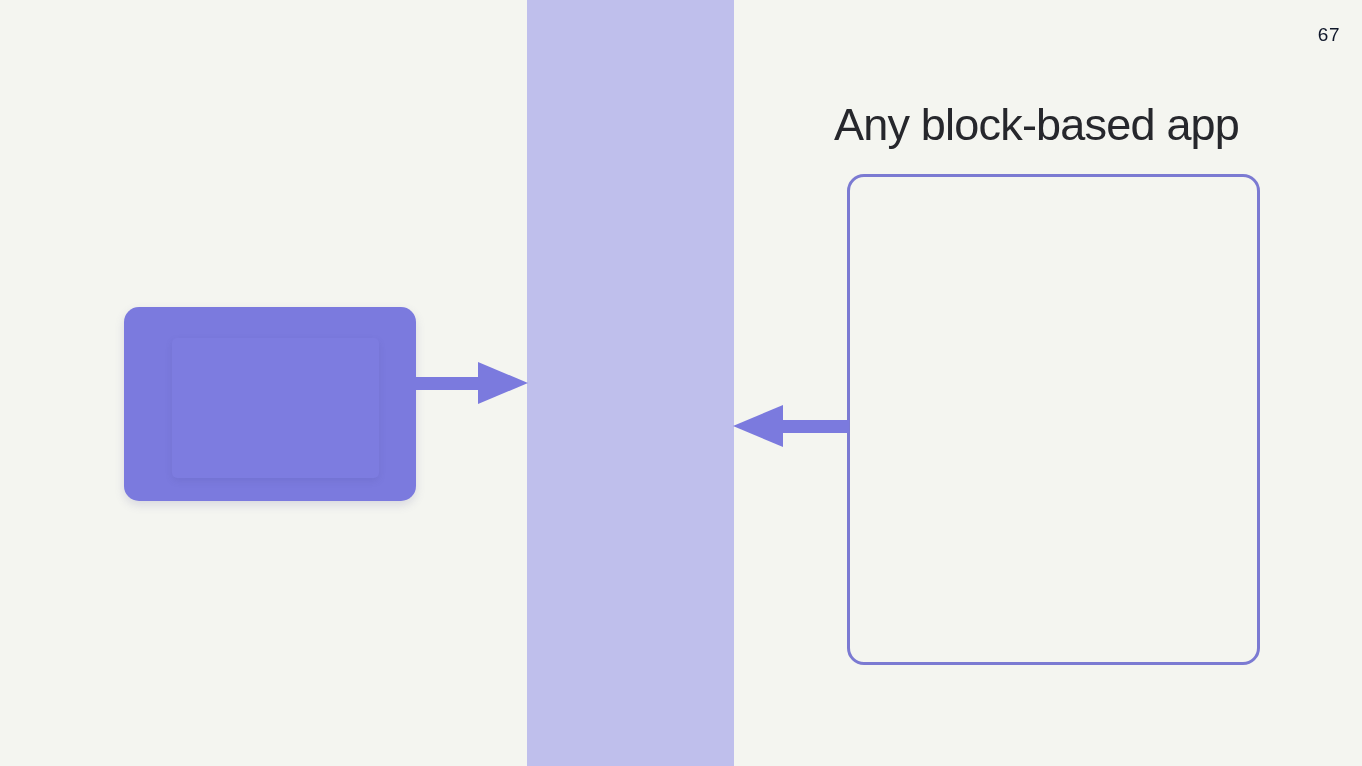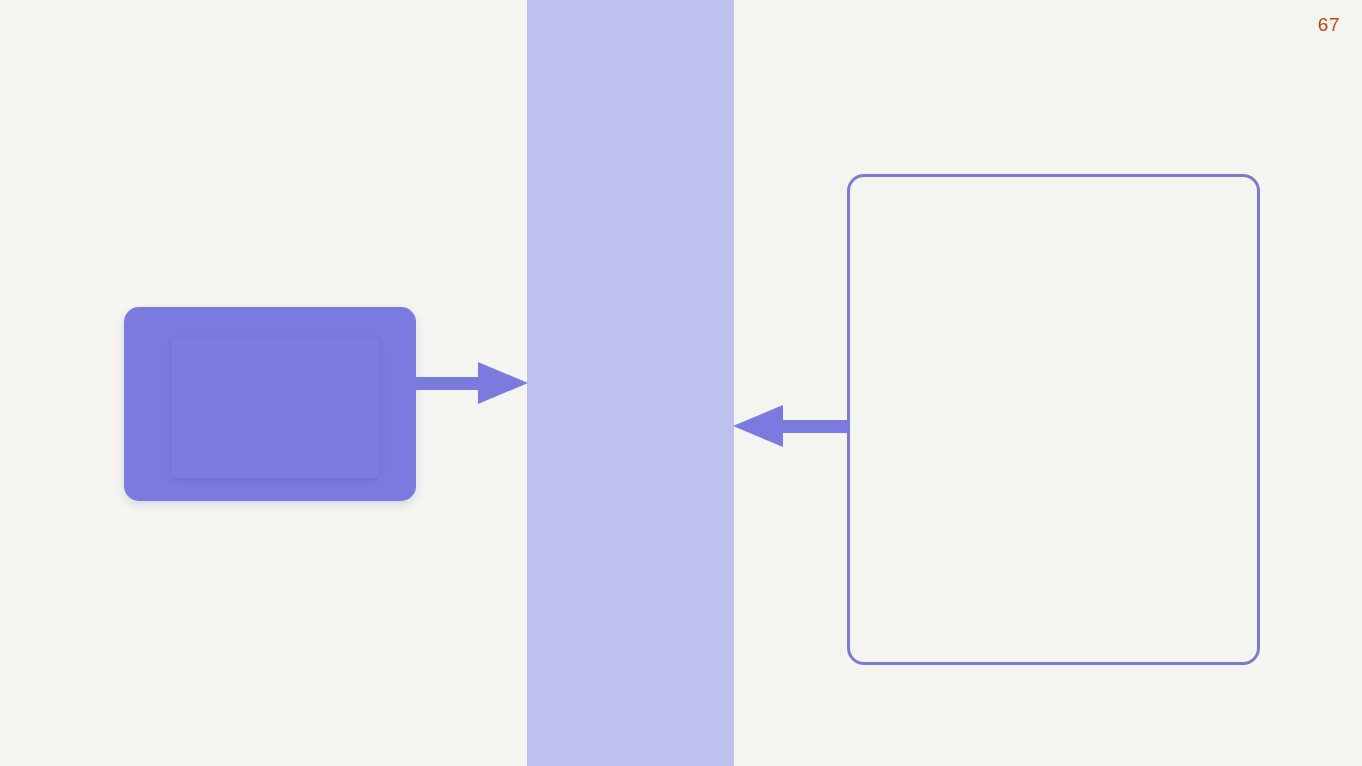--- a/index.html
+++ b/index.html
@@ -28,23 +28,23 @@
     top: 0;
     width: 207px;
     height: 766px;
     background: #bfbfec;
   }
 
   
   .page-number {
     position: absolute;
     right: 22px;
-    top: 14px;
+    top: 24px;
     font-size: 19px;
-    color: #c2410c;
+    color: #0f172a;
     letter-spacing: 0.5px;
     font-family: "Liberation Sans", sans-serif;
   }
 
   
   .heading {
     position: absolute;
     color: #26272c;
     font-size: 45px;
     font-weight: 400;
@@ -142,19 +142,20 @@
   <div class="page-number">67</div>
 
 
   <div class="block-solid">
     <div class="block-solid-inner"></div>
   </div>
 
   <div class="arrow-shaft arrow-right-shaft"></div>
   <div class="arrow-head arrow-head-right"></div>
 
+  <div class="heading heading-right">Any block-based app</div>
 
   <div class="block-outline"></div>
 
   <div class="arrow-shaft arrow-left-shaft"></div>
   <div class="arrow-head arrow-head-left"></div>
 
 </div>
 
 </body></html>

